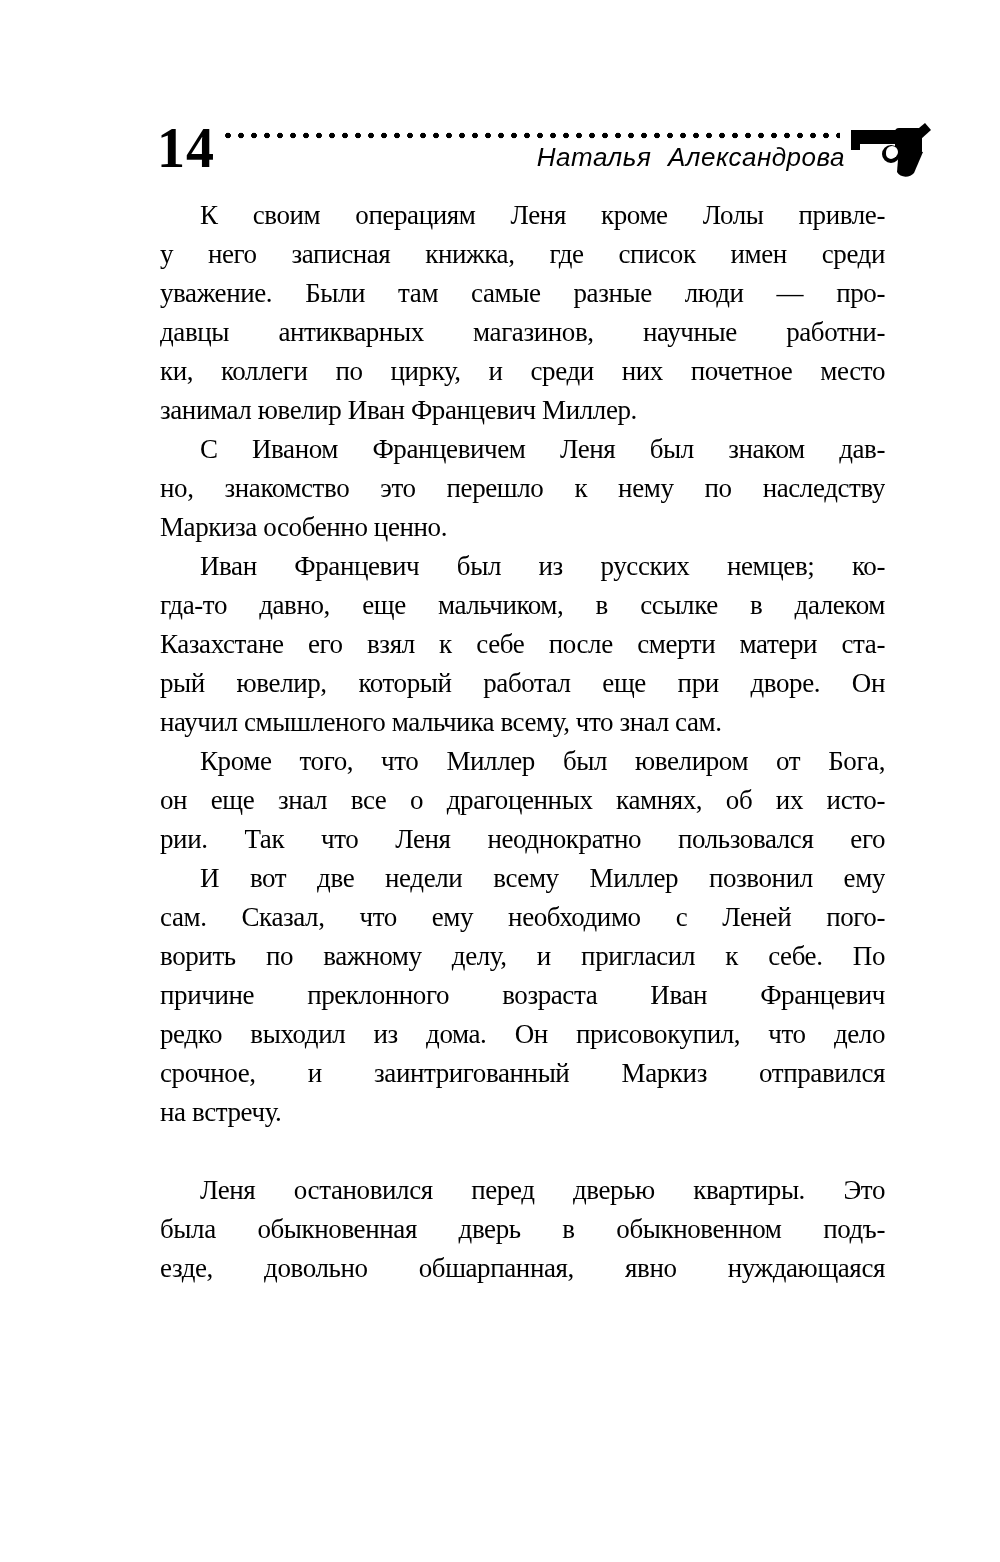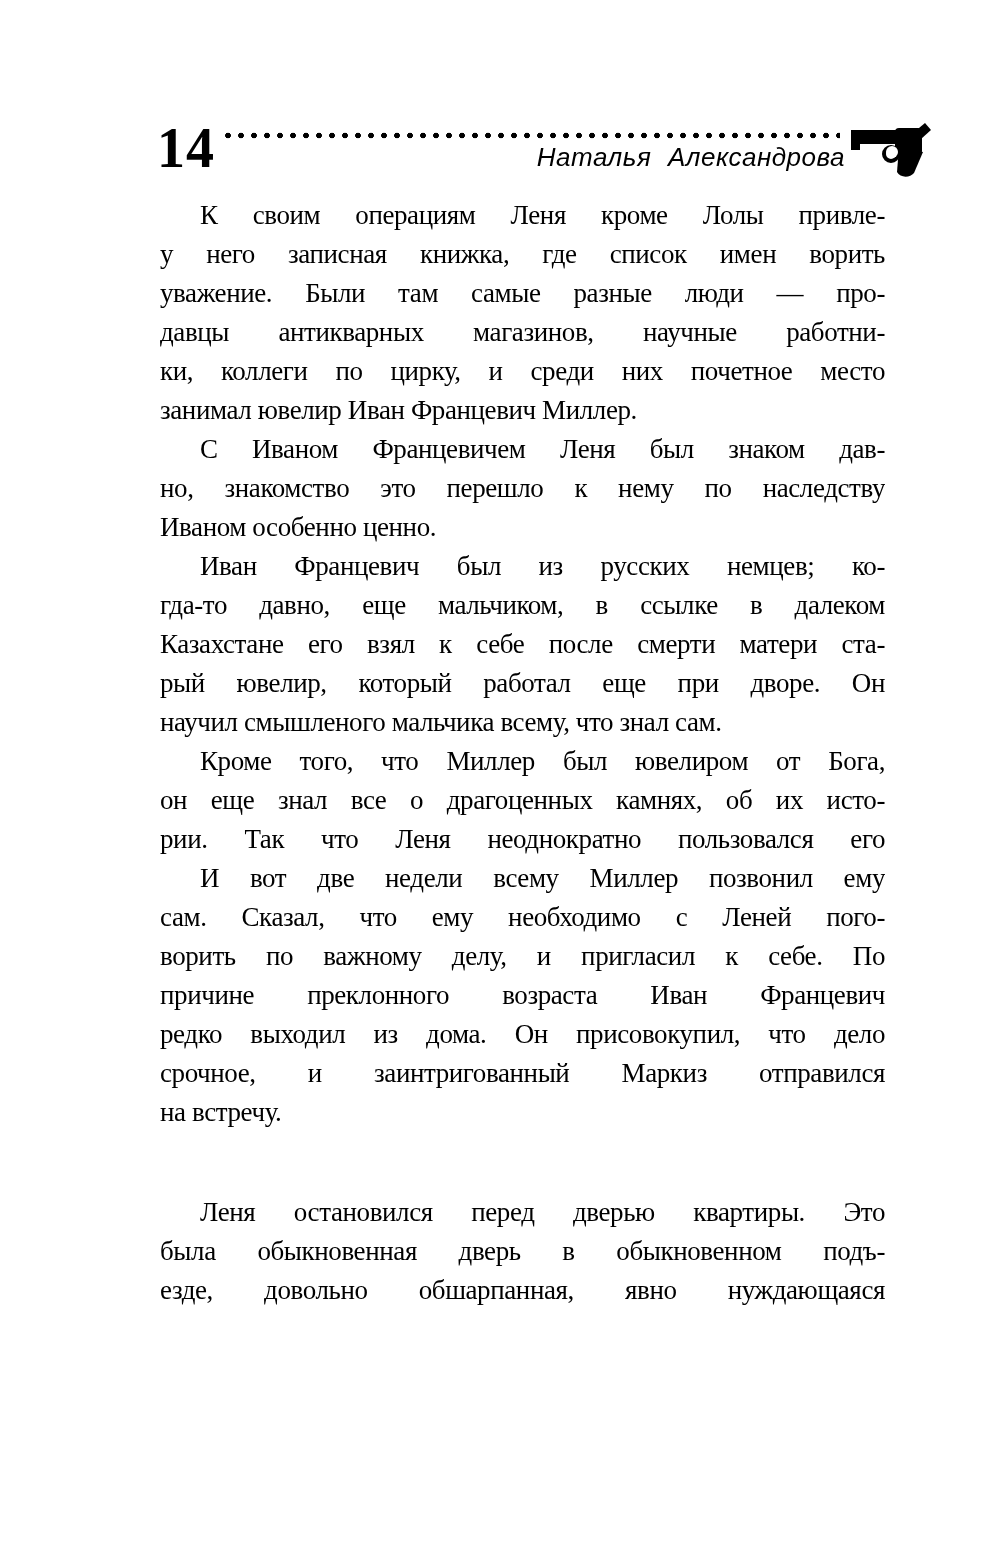--- a/index.html
+++ b/index.html
@@ -63,21 +63,21 @@
   .text-block {
     position: absolute;
     left: 160px;
     top: 196px;
     width: 725px;
     font-size: 27px;
     line-height: 39px;
     letter-spacing: -0.4px;
   }
   .para { margin: 0; }
-  .para.scene-break { margin-top: 61px; }
+  .para.scene-break { margin-top: 39px; }
   .line {
     height: 39px;
     overflow: hidden;
     text-align: justify;
     text-align-last: justify;
   }
   .line.first { text-indent: 40px; }
   .line.last {
     text-align: left;
     text-align-last: left;
@@ -106,31 +106,31 @@
 
       <circle cx="40" cy="33" r="7" fill="#ffffff" stroke="#000" stroke-width="4"></circle>
       <circle cx="41" cy="31" r="6" fill="#ffffff"></circle>
     </svg>
   </div>
 
   <div class="text-block">
 
     <div class="para">
       <div class="line first">К своим операциям Леня кроме Лолы привле-</div>
-      <div class="line">у него записная книжка, где список имен ворить</div>
+      <div class="line">у него записная книжка, где список имен среди</div>
       <div class="line">уважение. Были там самые разные люди — про-</div>
       <div class="line">давцы антикварных магазинов, научные работни-</div>
       <div class="line">ки, коллеги по цирку, и среди них почетное место</div>
       <div class="line last">занимал ювелир Иван Францевич Миллер.</div>
     </div>
 
     <div class="para">
       <div class="line first">С Иваном Францевичем Леня был знаком дав-</div>
       <div class="line">но, знакомство это перешло к нему по наследству</div>
-      <div class="line last">Иваном особенно ценно.</div>
+      <div class="line last">Маркиза особенно ценно.</div>
     </div>
 
     <div class="para">
       <div class="line first">Иван Францевич был из русских немцев; ко-</div>
       <div class="line">гда-то давно, еще мальчиком, в ссылке в далеком</div>
       <div class="line">Казахстане его взял к себе после смерти матери ста-</div>
       <div class="line">рый ювелир, который работал еще при дворе. Он</div>
       <div class="line last">научил смышленого мальчика всему, что знал сам.</div>
     </div>
 

